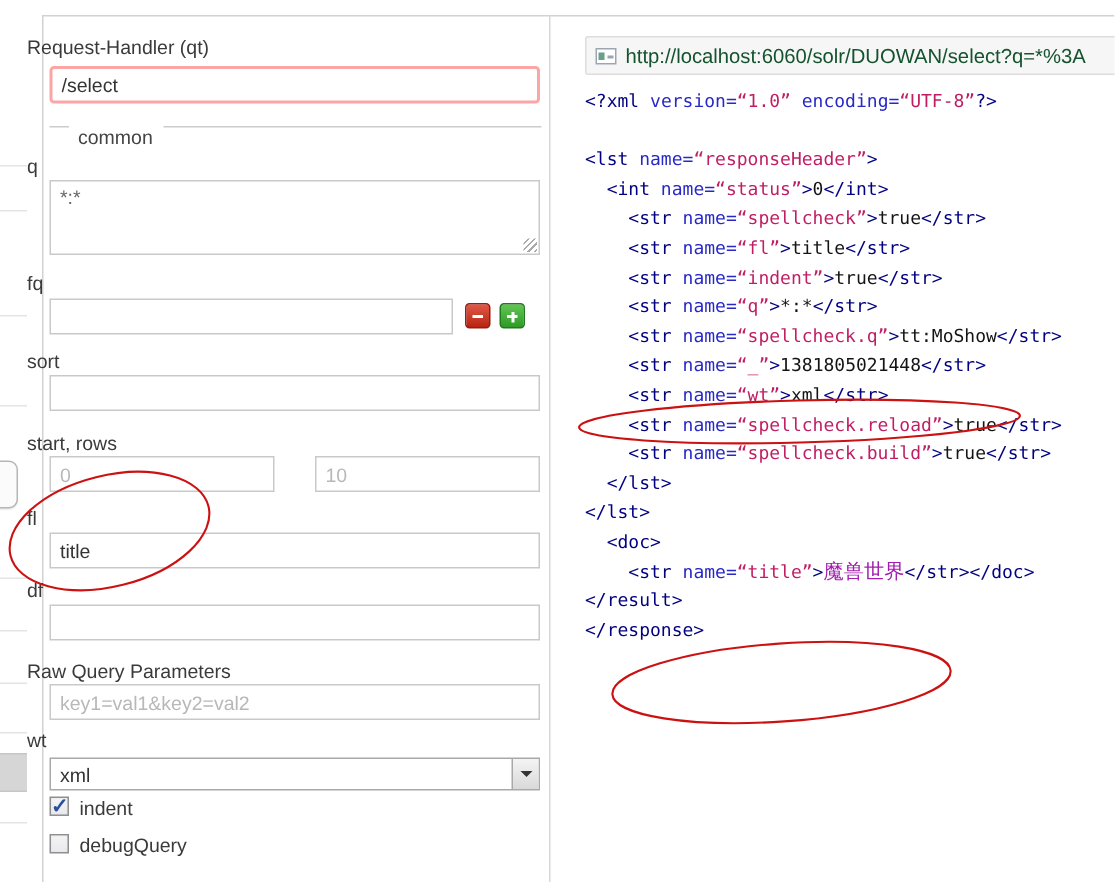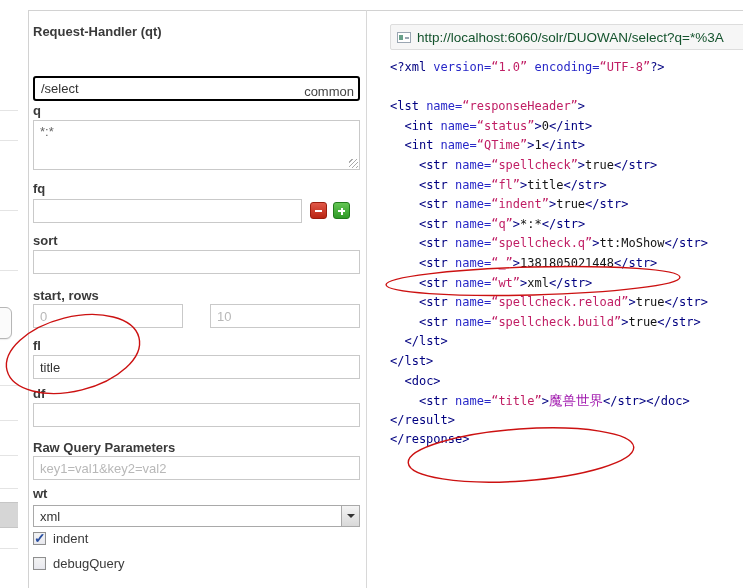--- a/index.html
+++ b/index.html
@@ -15,28 +15,28 @@
   .sb-widget { position:absolute; left:-10px; top:307px; width:22px; height:32px;
                border:1px solid #b6b6b6; border-radius:6px; background:#fbfbfb;
                box-shadow:0 1px 1px rgba(0,0,0,0.08); }
 
   
   .panel-top-border { position:absolute; left:28px; top:10px; width:715px; height:1px; background:#d2d2d2; }
   .panel-left-border { position:absolute; left:28px; top:10px; width:1px; height:578px; background:#d2d2d2; }
   .panel-divider { position:absolute; left:366px; top:10px; width:1px; height:578px; background:#d8d8d8; }
 
   
-  .flabel { position:absolute; left:33px; font-size:13px; color:#3a3a3a;font-weight:bold; }
+  .flabel { position:absolute; left:18px; font-size:13px; color:#3a3a3a; }
   .finput { position:absolute; left:33px; width:327px; height:24px; border:1px solid #c9c9c9;
             background:#fff; font-family:"Liberation Sans", sans-serif; font-size:13px;
             color:#444; padding:2px 6px; outline:none; }
   .finput::placeholder, textarea::placeholder { color:#b8b8b8; opacity:1; }
-  #rh-input { top:44px; height:25px; border:2px solid #000000; border-radius:3px; color:#333;margin-top:32px; }
+  #rh-input { top:44px; height:25px; border:2px solid #fca5a5; border-radius:3px; color:#333; }
   .legend-row { position:absolute; left:33px; top:84px; width:328px; height:15px;
-                display:flex; align-items:flex-end;flex-direction:column; }
+                display:flex; align-items:flex-start; }
   .legend-row .seg { height:1px; background:#cccccc; }
   .legend-row .seg.short { width:13px; }
   .legend-row .seg.long { flex:1; }
   .legend-row .legend-text { font-size:13px; color:#444; padding:0 7px 0 6px; }
   .q-wrap { position:absolute; left:33px; top:120px; width:327px; height:50px; }
   .q-wrap textarea { width:327px; height:50px; border:1px solid #c9c9c9; resize:none;
                      font-family:"Liberation Sans", sans-serif; font-size:13px; color:#666;
                      padding:3px 6px; outline:none; }
   .resize-grip { position:absolute; right:2px; bottom:2px; width:9px; height:9px;
                  background:repeating-linear-gradient(135deg, transparent 0 2px, #aaa 2px 3px); }
@@ -53,21 +53,21 @@
   .fselect { position:absolute; left:33px; top:505px; width:327px; height:22px;
              border:1px solid #a9a9a9; background:#fff; display:flex; align-items:center; cursor:pointer; }
   .fselect .sel-text { flex:1; font-size:13px; color:#333; padding-left:6px; }
   .fselect .sel-btn { width:18px; height:100%; border-left:1px solid #a9a9a9;
                       background:linear-gradient(#f4f4f4,#d9d9d9); display:flex;
                       align-items:center; justify-content:center; }
   .fselect .arrow { width:0; height:0; border-left:4px solid transparent;
                     border-right:4px solid transparent; border-top:4px solid #333; }
 
   
-  .cb-row { position:absolute; left:33px; display:flex; align-items:center; cursor:pointer; }
+  .cb-row { position:absolute; left:33px; display:flex; cursor:pointer; }
   .cbox { width:13px; height:13px; border:1px solid #8f8f8f; background:linear-gradient(#f4f4f4,#e9e9ef);
           margin-right:7px; position:relative; box-shadow:inset 0 0 1px #cdd6e0; }
   .cbox.checked::after { content:"\2713"; position:absolute; left:0px; top:-3px;
           font-size:14px; font-weight:bold; color:#2a4fa0; }
   .cb-label { font-size:13px; color:#3a3a3a; }
 
   
   .url-bar { position:absolute; left:390px; top:24px; width:365px; height:26px;
              background:#f6f6f6; border:1px solid #dddddd; border-radius:2px;
              display:flex; align-items:center; padding:0 6px; overflow:hidden; }
@@ -175,21 +175,20 @@
   <div>
     <div class="url-bar">
       <span class="url-icon"></span>
       <span class="url-text">http://localhost:6060/solr/DUOWAN/select?q=*%3A</span>
     </div>
     <div class="xml-pre">
         <div class="xline"><span class="tk-t">&lt;?xml </span><span class="tk-a">version=</span><span class="tk-s">“1.0”</span><span class="tk-t"> </span><span class="tk-a">encoding=</span><span class="tk-s">“UTF-8”</span><span class="tk-t">?&gt;</span></div>
         <div class="xline">&nbsp;</div>
         <div class="xline"><span class="tk-t">&lt;lst </span><span class="tk-a">name=</span><span class="tk-s">“responseHeader”</span><span class="tk-t">&gt;</span></div>
         <div class="xline"><span class="tk-x">  </span><span class="tk-t">&lt;int </span><span class="tk-a">name=</span><span class="tk-s">“status”</span><span class="tk-t">&gt;</span><span class="tk-x">0</span><span class="tk-t">&lt;/int&gt;</span></div>
-        <div class="xline"><span class="tk-x">  </span><span class="tk-t">&lt;int </span><span class="tk-a">name=</span><span class="tk-s">“QTime”</span><span class="tk-t">&gt;</span><span class="tk-x">1</span><span class="tk-t">&lt;/int&gt;</span></div>
         <div class="xline"><span class="tk-x">    </span><span class="tk-t">&lt;str </span><span class="tk-a">name=</span><span class="tk-s">“spellcheck”</span><span class="tk-t">&gt;</span><span class="tk-x">true</span><span class="tk-t">&lt;/str&gt;</span></div>
         <div class="xline"><span class="tk-x">    </span><span class="tk-t">&lt;str </span><span class="tk-a">name=</span><span class="tk-s">“fl”</span><span class="tk-t">&gt;</span><span class="tk-x">title</span><span class="tk-t">&lt;/str&gt;</span></div>
         <div class="xline"><span class="tk-x">    </span><span class="tk-t">&lt;str </span><span class="tk-a">name=</span><span class="tk-s">“indent”</span><span class="tk-t">&gt;</span><span class="tk-x">true</span><span class="tk-t">&lt;/str&gt;</span></div>
         <div class="xline"><span class="tk-x">    </span><span class="tk-t">&lt;str </span><span class="tk-a">name=</span><span class="tk-s">“q”</span><span class="tk-t">&gt;</span><span class="tk-x">*:*</span><span class="tk-t">&lt;/str&gt;</span></div>
         <div class="xline"><span class="tk-x">    </span><span class="tk-t">&lt;str </span><span class="tk-a">name=</span><span class="tk-s">“spellcheck.q”</span><span class="tk-t">&gt;</span><span class="tk-x">tt:MoShow</span><span class="tk-t">&lt;/str&gt;</span></div>
         <div class="xline"><span class="tk-x">    </span><span class="tk-t">&lt;str </span><span class="tk-a">name=</span><span class="tk-s">“_”</span><span class="tk-t">&gt;</span><span class="tk-x">1381805021448</span><span class="tk-t">&lt;/str&gt;</span></div>
         <div class="xline"><span class="tk-x">    </span><span class="tk-t">&lt;str </span><span class="tk-a">name=</span><span class="tk-s">“wt”</span><span class="tk-t">&gt;</span><span class="tk-x">xml</span><span class="tk-t">&lt;/str&gt;</span></div>
         <div class="xline"><span class="tk-x">    </span><span class="tk-t">&lt;str </span><span class="tk-a">name=</span><span class="tk-s">“spellcheck.reload”</span><span class="tk-t">&gt;</span><span class="tk-x">true</span><span class="tk-t">&lt;/str&gt;</span></div>
         <div class="xline"><span class="tk-x">    </span><span class="tk-t">&lt;str </span><span class="tk-a">name=</span><span class="tk-s">“spellcheck.build”</span><span class="tk-t">&gt;</span><span class="tk-x">true</span><span class="tk-t">&lt;/str&gt;</span></div>
         <div class="xline"><span class="tk-x">  </span><span class="tk-t">&lt;/lst&gt;</span></div>

